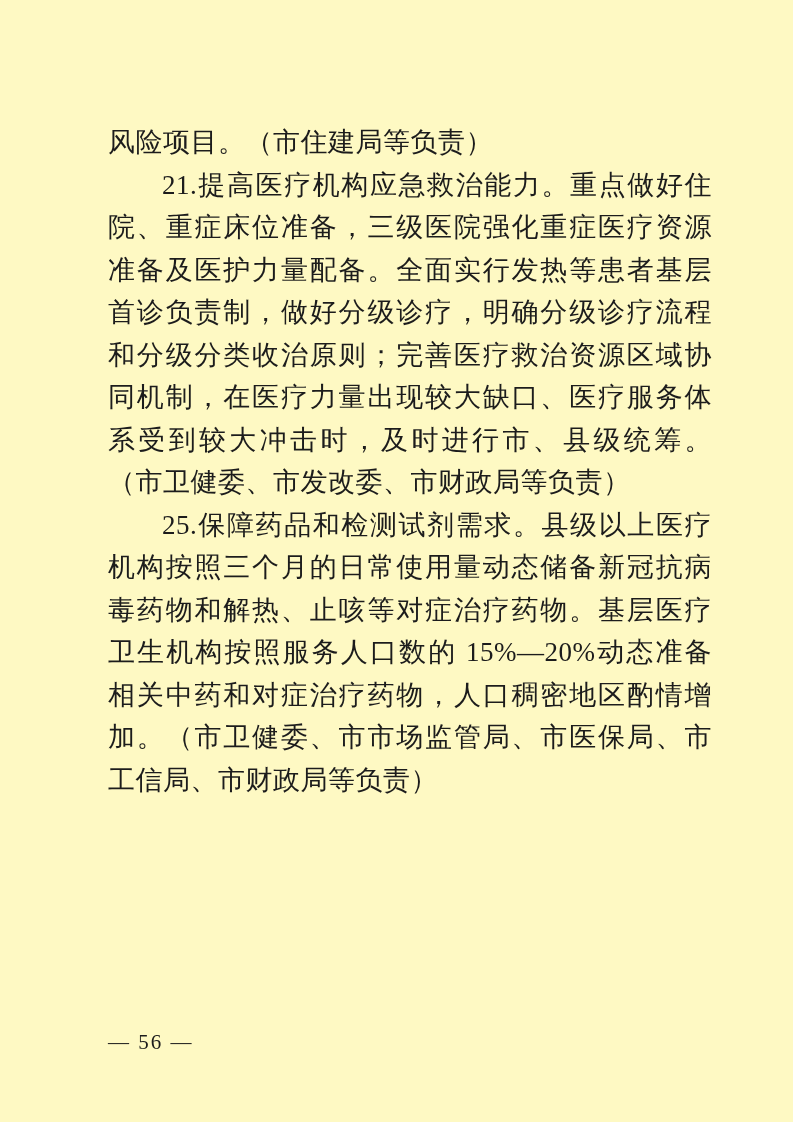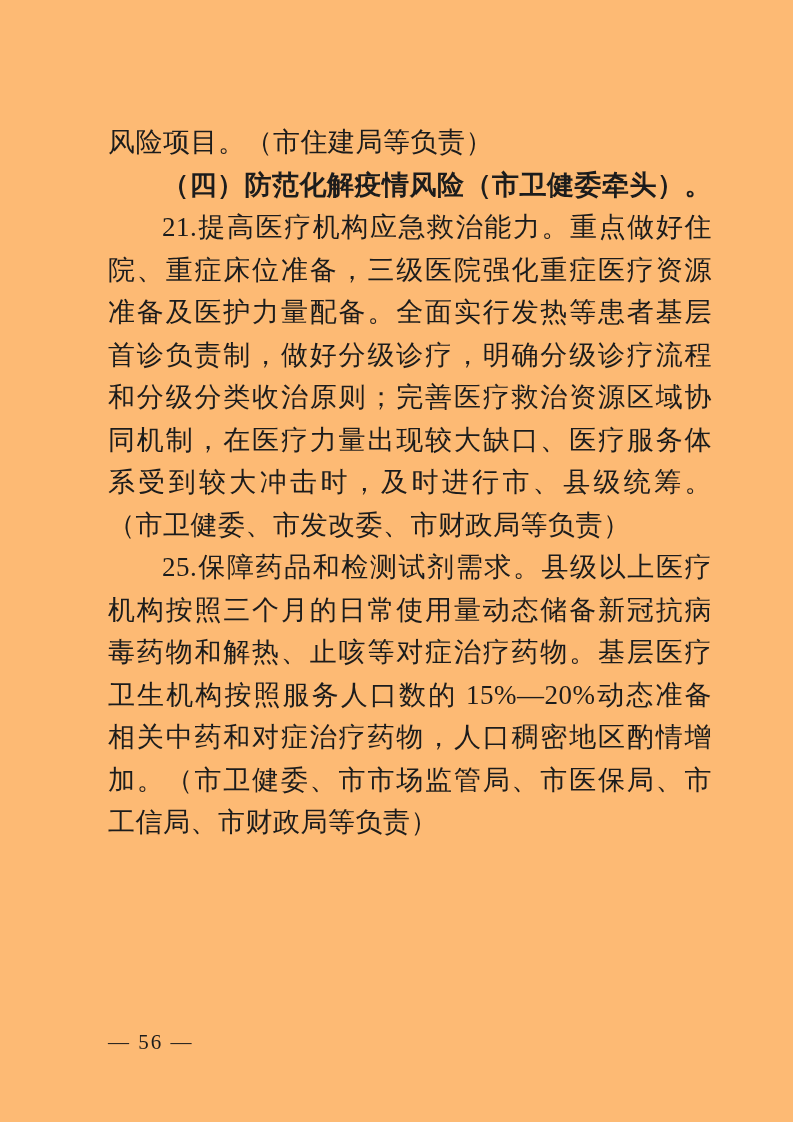--- a/index.html
+++ b/index.html
@@ -4,21 +4,21 @@
 <style>
   html, body {
     margin: 0;
     padding: 0;
     background: #ffffff;
   }
   .doc-page {
     position: relative;
     width: 793px;
     height: 1122px;
-    background: #fdba74;
+    background: #fef9c3;
     overflow: hidden;
     font-family: "Liberation Serif", "DejaVu Serif", serif;
     color: #1c1c1c;
   }
   .text-block {
     position: absolute;
     top: 121px;
     left: 108px;
     width: 604px;
   }
@@ -46,18 +46,17 @@
     letter-spacing: 2px;
     color: #1c1c1c;
   }
 </style>
 </head>
 <body>
 
 <div class="doc-page">
   <div class="text-block">
     <p class="para">风险项目。（市住建局等负责）</p>
-    <p class="para indent heading">（四）防范化解疫情风险（市卫健委牵头）。</p>
     <p class="para indent">21.提高医疗机构应急救治能力。重点做好住院、重症床位准备，三级医院强化重症医疗资源准备及医护力量配备。全面实行发热等患者基层首诊负责制，做好分级诊疗，明确分级诊疗流程和分级分类收治原则；完善医疗救治资源区域协同机制，在医疗力量出现较大缺口、医疗服务体系受到较大冲击时，及时进行市、县级统筹。（市卫健委、市发改委、市财政局等负责）</p>
     <p class="para indent">25.保障药品和检测试剂需求。县级以上医疗机构按照三个月的日常使用量动态储备新冠抗病毒药物和解热、止咳等对症治疗药物。基层医疗卫生机构按照服务人口数的 15%—20%动态准备相关中药和对症治疗药物，人口稠密地区酌情增加。（市卫健委、市市场监管局、市医保局、市工信局、市财政局等负责）</p>
   </div>
   <div class="page-number">— 56 —</div>
 </div>
 
 </body></html>

